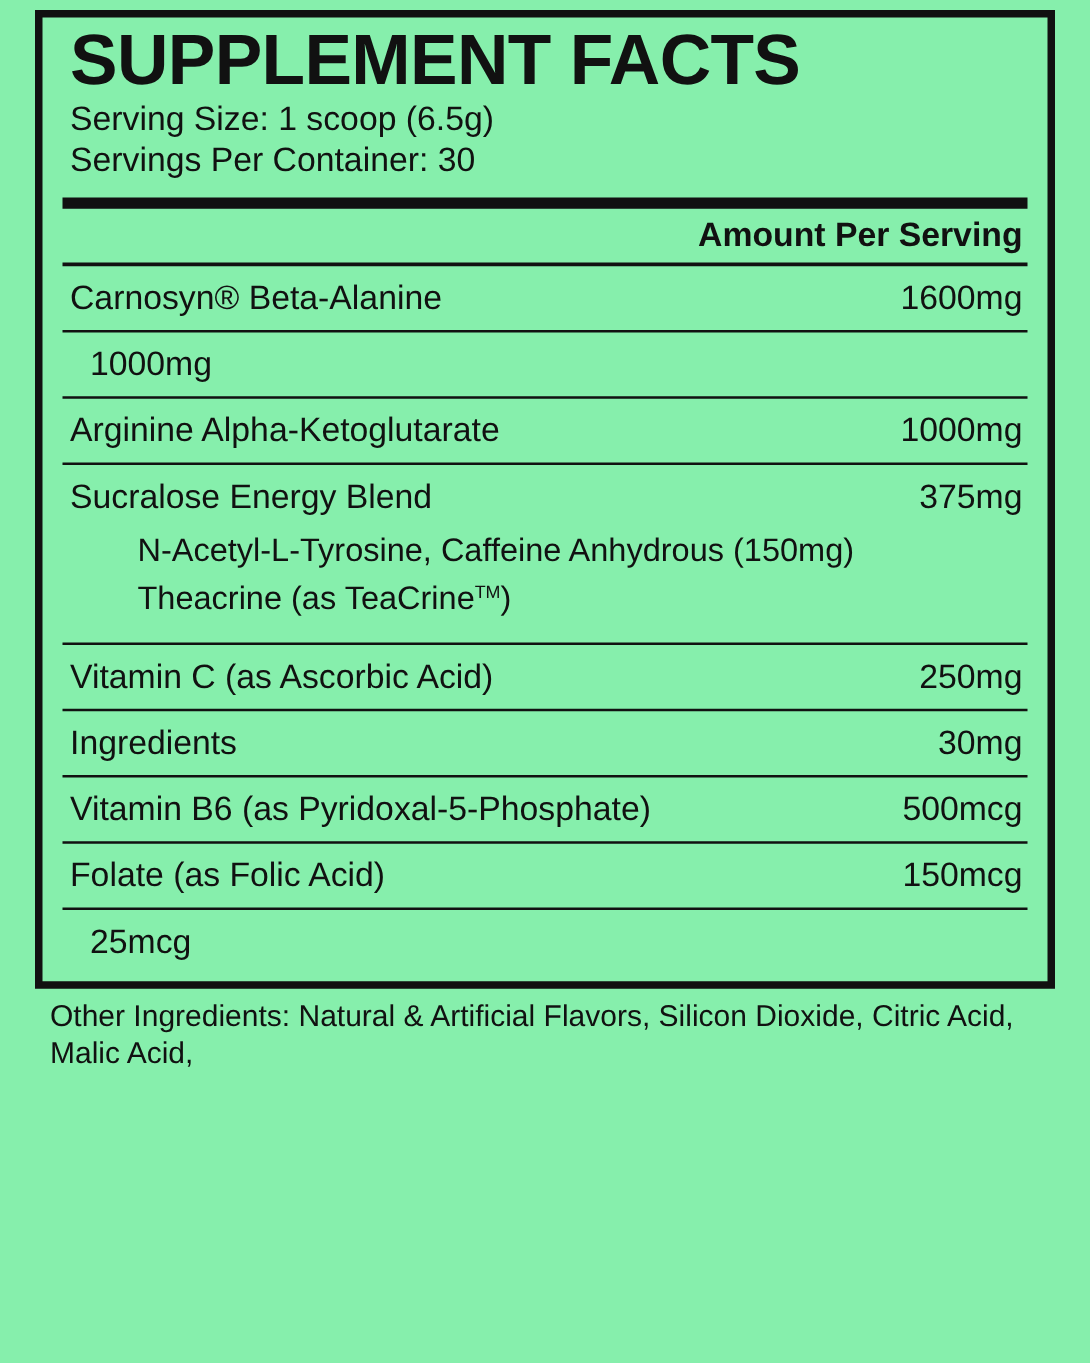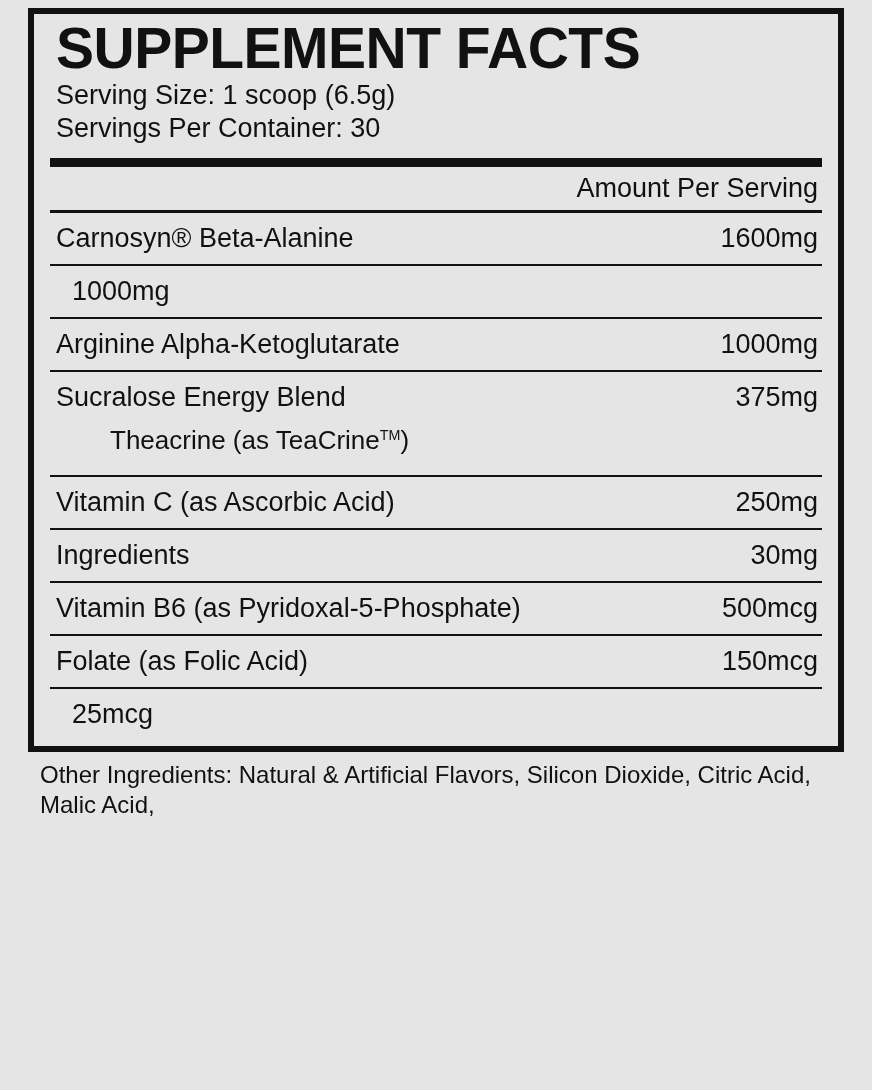--- a/index.html
+++ b/index.html
@@ -11,21 +11,21 @@
     height: 1090px;
     background: #f9ec3a;
     font-family: "Liberation Sans", sans-serif;
     color: #111111;
     overflow: hidden;
   }
   .panel {
     position: relative;
     width: 872px;
     height: 1090px;
-    background: #e5e5e5;
+    background: #86efac;
     box-sizing: border-box;
     padding: 8px 18px 0 18px;
   }
   .facts-box {
     border-left: 6px solid #111111;
     border-right: 6px solid #111111;
     border-top: 6px solid #111111;
     border-bottom: 6px solid #111111;
     box-sizing: border-box;
     padding: 0 14px 6px 14px;
@@ -53,21 +53,21 @@
     margin: 0 2px;
   }
   .rule-thin {
     border-top: 2px solid #111111;
     margin: 0 2px;
   }
   .amount-header {
     display: flex;
     justify-content: flex-end;
     font-size: 27px;
-    font-weight: normal;
+    font-weight: bold;
     padding: 6px 6px 6px 0;
   }
   .row {
     display: flex;
     justify-content: space-between;
     align-items: baseline;
     font-size: 27px;
     padding: 10px 6px 10px 8px;
   }
   .row .name {
@@ -135,20 +135,21 @@
       <span class="amount">1000mg</span>
     </div>
     <div class="rule-thin"></div>
 
     <div class="blend-block">
       <div class="row">
         <span class="name">Sucralose Energy Blend</span>
         <span class="amount">375mg</span>
       </div>
       <div class="blend-sub">
+        <div class="sub-line">N-Acetyl-L-Tyrosine, Caffeine Anhydrous (150mg)</div>
         <div class="sub-line"><span>Theacrine (as TeaCrine</span><sup class="tm">TM</sup><span>)</span></div>
       </div>
     </div>
     <div class="rule-thin"></div>
 
     <div class="row">
       <span class="name">Vitamin C (as Ascorbic Acid)</span>
       <span class="amount">250mg</span>
     </div>
     <div class="rule-thin"></div>

